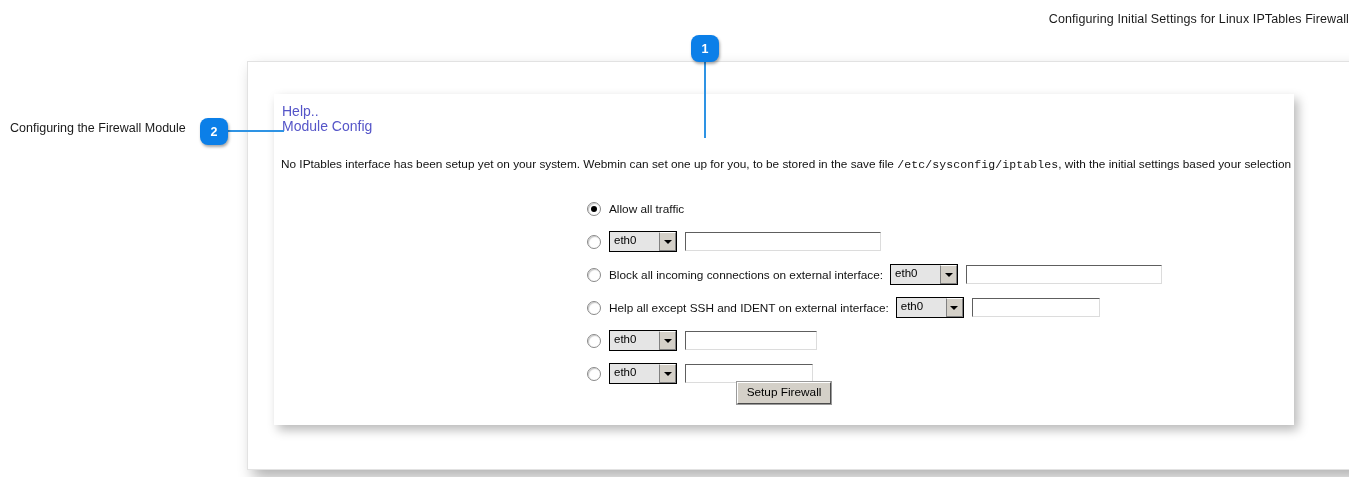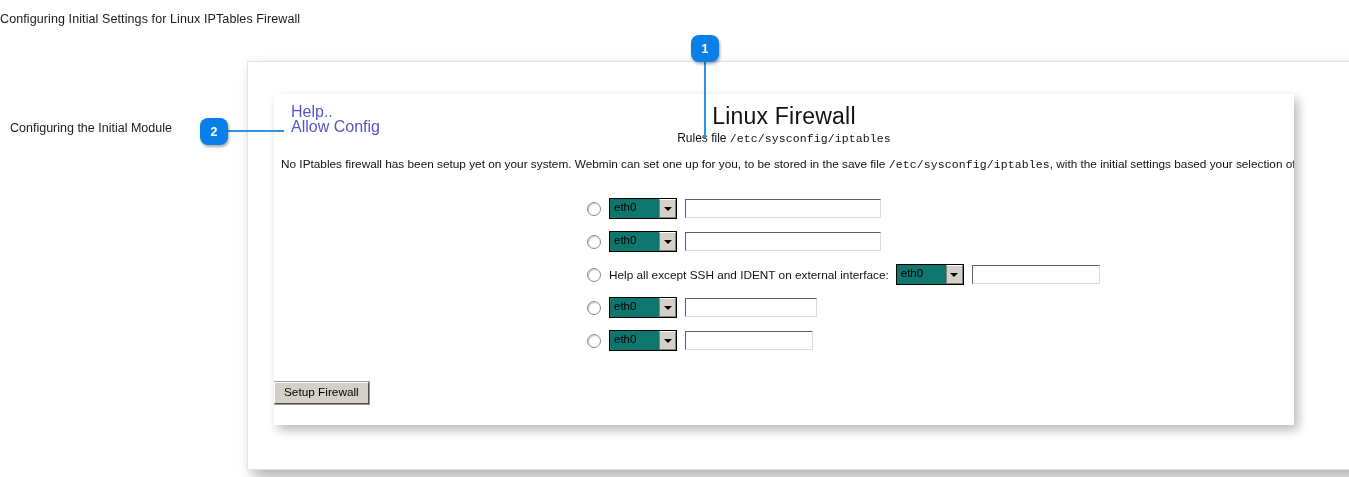--- a/index.html
+++ b/index.html
@@ -15,21 +15,21 @@
     font-family: "Liberation Sans", sans-serif;
     color: #000000;
   }
 
   
   .figure-caption {
     position: absolute;
     left: 0;
     top: 12px;
     width: 1349px;
-    text-align: left;
+    text-align: right;
     font-size: 12.5px;
     color: #1a1a1a;
     letter-spacing: .1px;
   }
 
   
   .left-annotation {
     position: absolute;
     left: 10px;
     top: 121px;
@@ -87,23 +87,23 @@
     height: 331px;
     background: #ffffff;
     box-shadow: 4px 5px 10px rgba(0,0,0,.28);
     z-index: 10;
     overflow: hidden;
   }
 
   
   .header-links {
     position: absolute;
-    left: 17px;
+    left: 8px;
     top: 10px;
-    font-size: 16px;
+    font-size: 14px;
     line-height: 15px;
   }
   .header-links a {
     color: #5555c8;
     text-decoration: none;
     display: block;
     white-space: nowrap;
   }
 
   
@@ -198,21 +198,21 @@
     border: 1px solid #000000;
     background: #ffffff;
     flex: 0 0 auto;
     cursor: pointer;
   }
   .select-value {
     font-size: 11.5px;
     line-height: 17px;
     padding: 0 5px 0 4px;
     color: #000;
-    background: #0f766e;
+    background: #e5e5e5;
     white-space: nowrap;
     min-width: 40px;
   }
   .select-arrow {
     width: 17px;
     background: #d4d0c8;
     border-left: 1px solid #808080;
     border-top: 1px solid #ffffff;
     border-right: 1px solid #808080;
     border-bottom: 1px solid #808080;
@@ -243,20 +243,21 @@
     cursor: text;
   }
 
   
   .button-row {
     position: absolute;
     left: 0;
     top: 288px;
     width: 1020px;
     display: flex;
+    justify-content: center;
   }
   .setup-button {
     font-family: "Liberation Sans", sans-serif;
     font-size: 11.8px;
     color: #000;
     background: #d4d0c8;
     padding: 2px 9px 3px 9px;
     border-top: 1px solid #ffffff;
     border-left: 1px solid #ffffff;
     border-right: 1px solid #4b4b4b;
@@ -264,64 +265,63 @@
     outline: 1px solid #9a9a9a;
     cursor: pointer;
     line-height: 15px;
   }
 </style>
 </head>
 <body>
 
 <div class="figure-caption">Configuring Initial Settings for Linux IPTables Firewall</div>
 
-<div class="left-annotation">Configuring the Initial Module</div>
+<div class="left-annotation">Configuring the Firewall Module</div>
 
 <div class="leader" id="leader-1"></div>
 <div class="leader" id="leader-2"></div>
 
 <div class="callout" id="callout-1">1</div>
 <div class="callout" id="callout-2">2</div>
 
 <div class="outer-frame"></div>
 
 <div class="webmin-panel">
 
   <div class="header-links">
     <a href="#">Help..</a>
-    <a href="#">Allow Config</a>
+    <a href="#">Module Config</a>
   </div>
 
-  <div class="title-block">
-    <h1 class="page-title">Linux Firewall</h1>
-    <div class="page-subtitle">
-      <span>Rules file </span><span class="mono">/etc/sysconfig/iptables</span>
-    </div>
+
+  <div class="intro-text">
+    <span>No IPtables interface has been setup yet on your system. Webmin can set one up for you, to be stored in the save file </span><span class="mono">/etc/sysconfig/iptables</span><span>, with the initial settings based your selection of firewa</span>
   </div>
 
-  <div class="intro-text">
-    <span>No IPtables firewall has been setup yet on your system. Webmin can set one up for you, to be stored in the save file </span><span class="mono">/etc/sysconfig/iptables</span><span>, with the initial settings based your selection of firewa</span>
-  </div>
-
   <div class="options">
 
+    <div class="opt-row">
+      <span class="radio checked"></span>
+      <span class="opt-label">Allow all traffic</span>
+    </div>
 
     <div class="opt-row">
       <span class="radio"></span>
       <span class="select-widget">
         <span class="select-value">eth0</span>
         <span class="select-arrow">
             <i></i>
           </span>
       </span>
       <span class="text-input" style="width:196px"></span>
     </div>
 
     <div class="opt-row">
       <span class="radio"></span>
+      <span class="opt-label">Block all incoming connections on external interface:</span>
       <span class="select-widget">
         <span class="select-value">eth0</span>
         <span class="select-arrow">
             <i></i>
           </span>
       </span>
       <span class="text-input" style="width:196px"></span>
     </div>
 
     <div class="opt-row">

